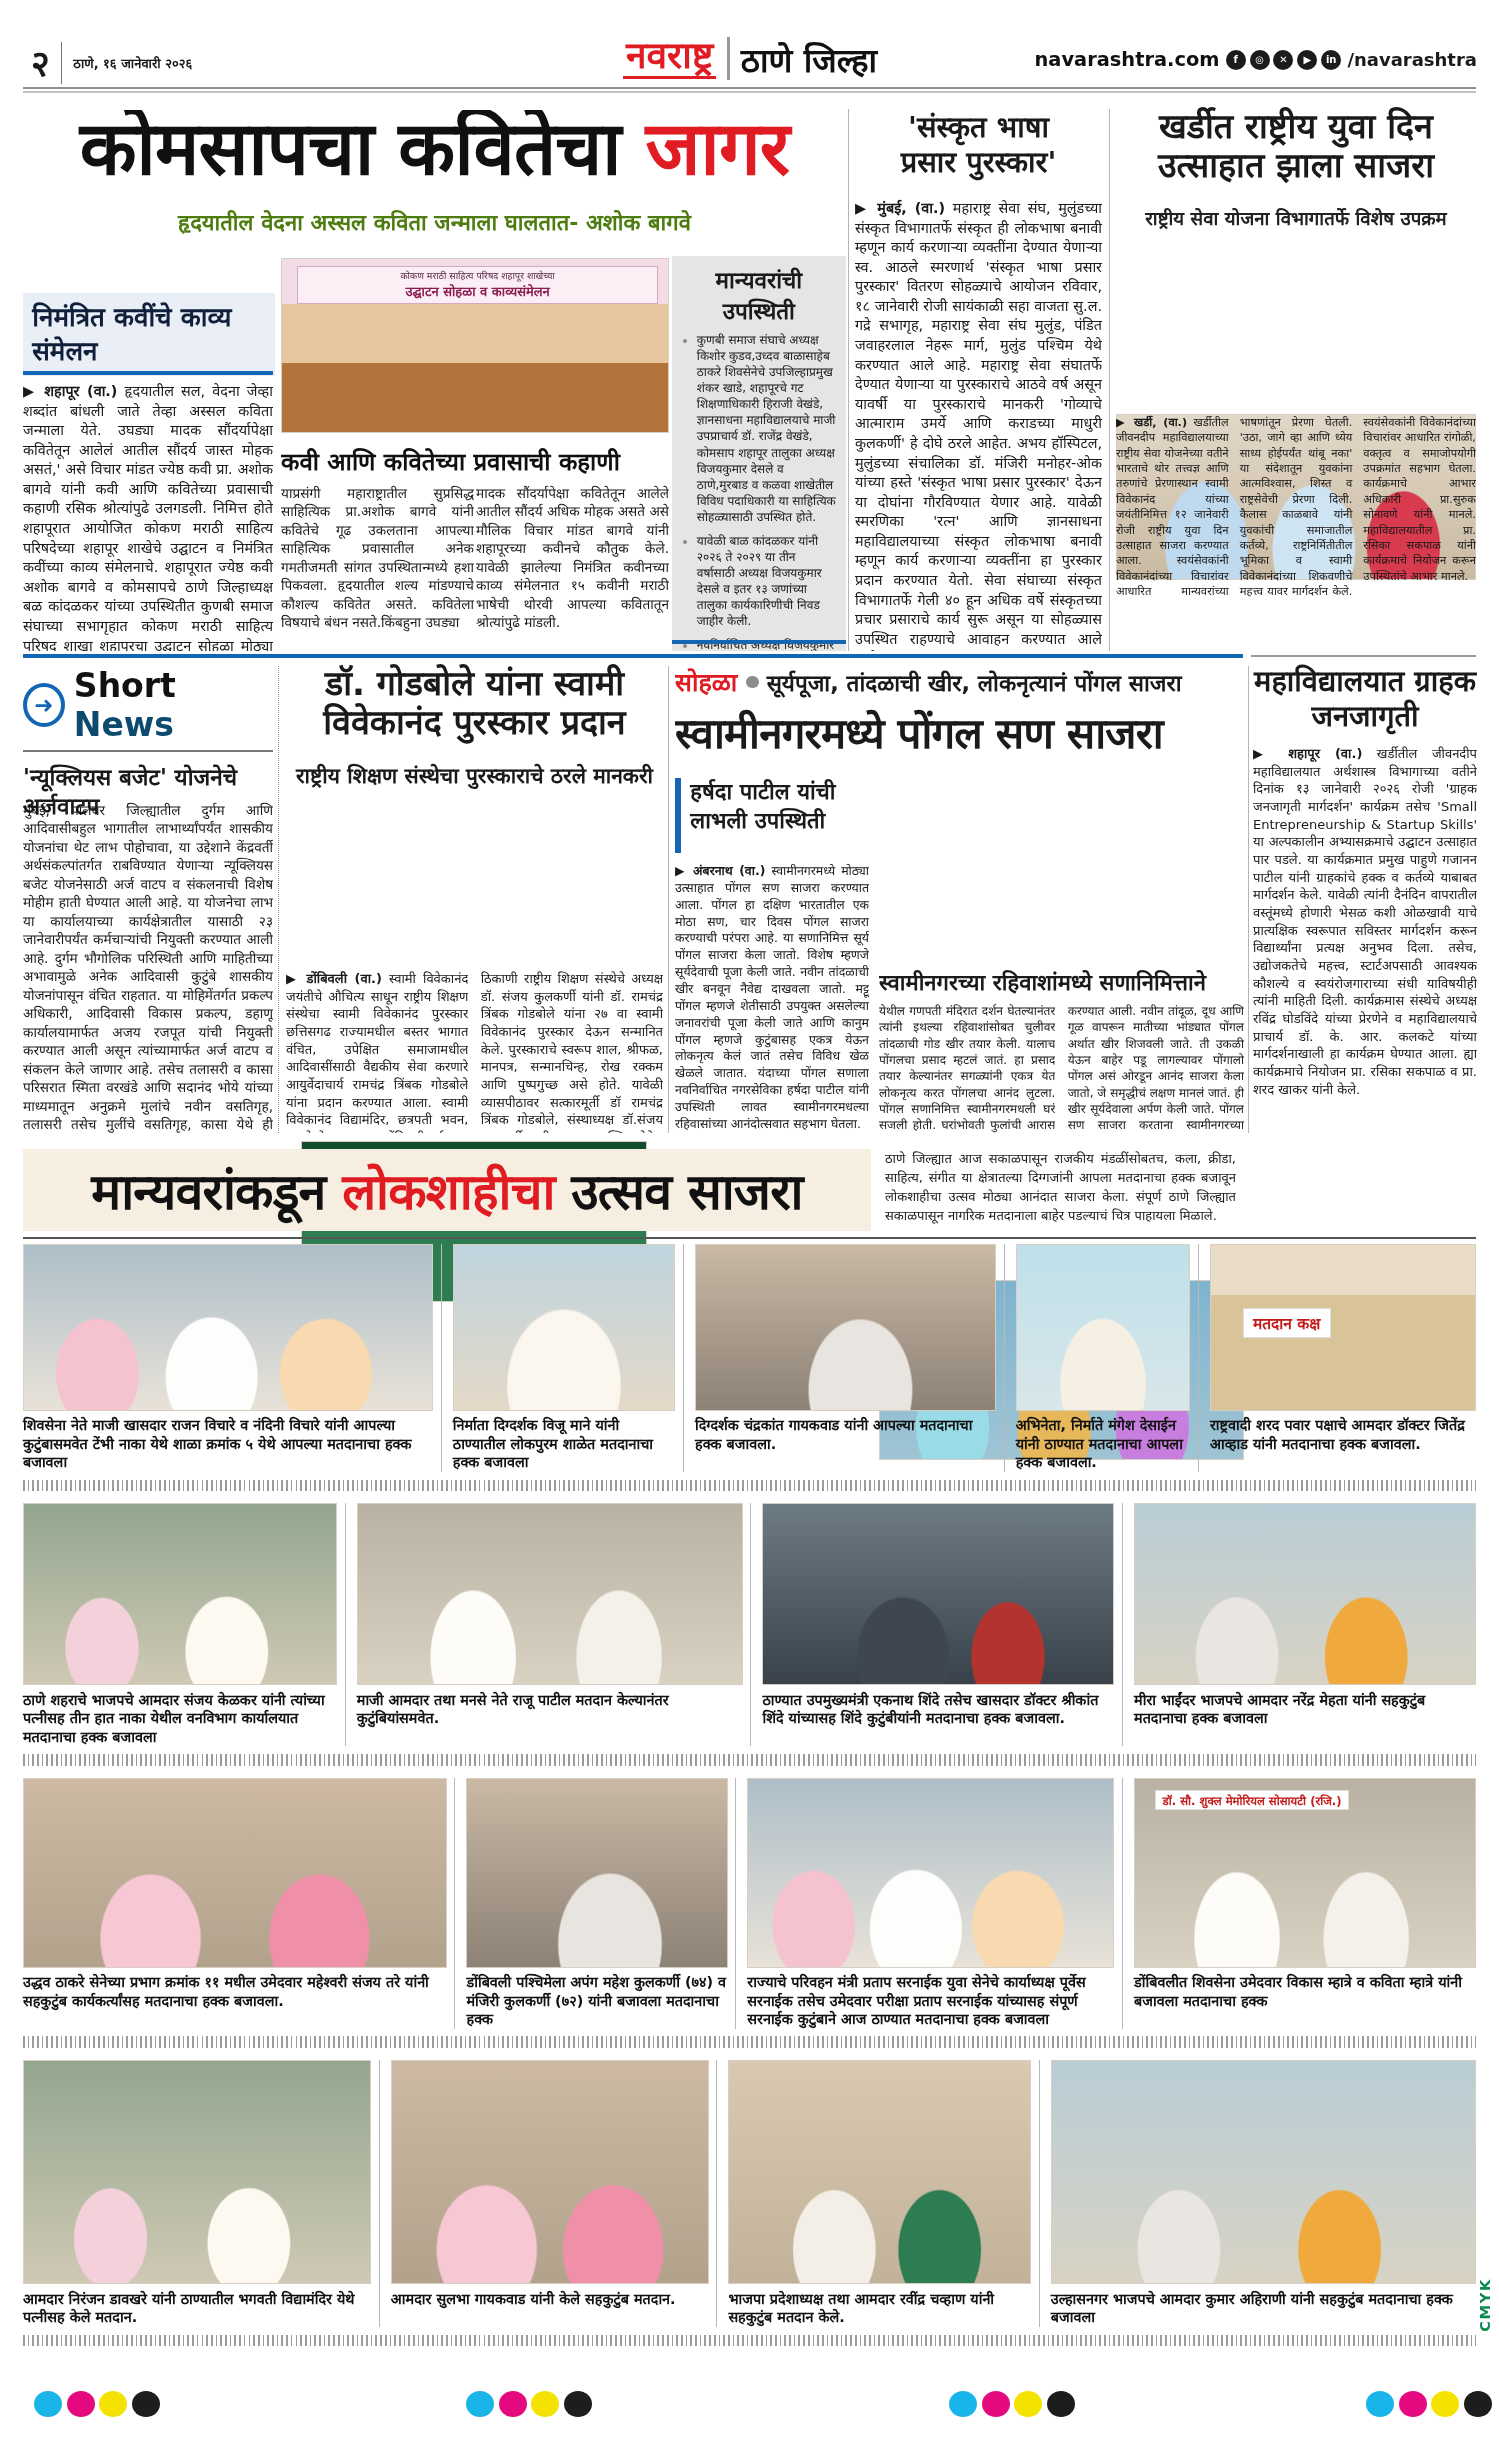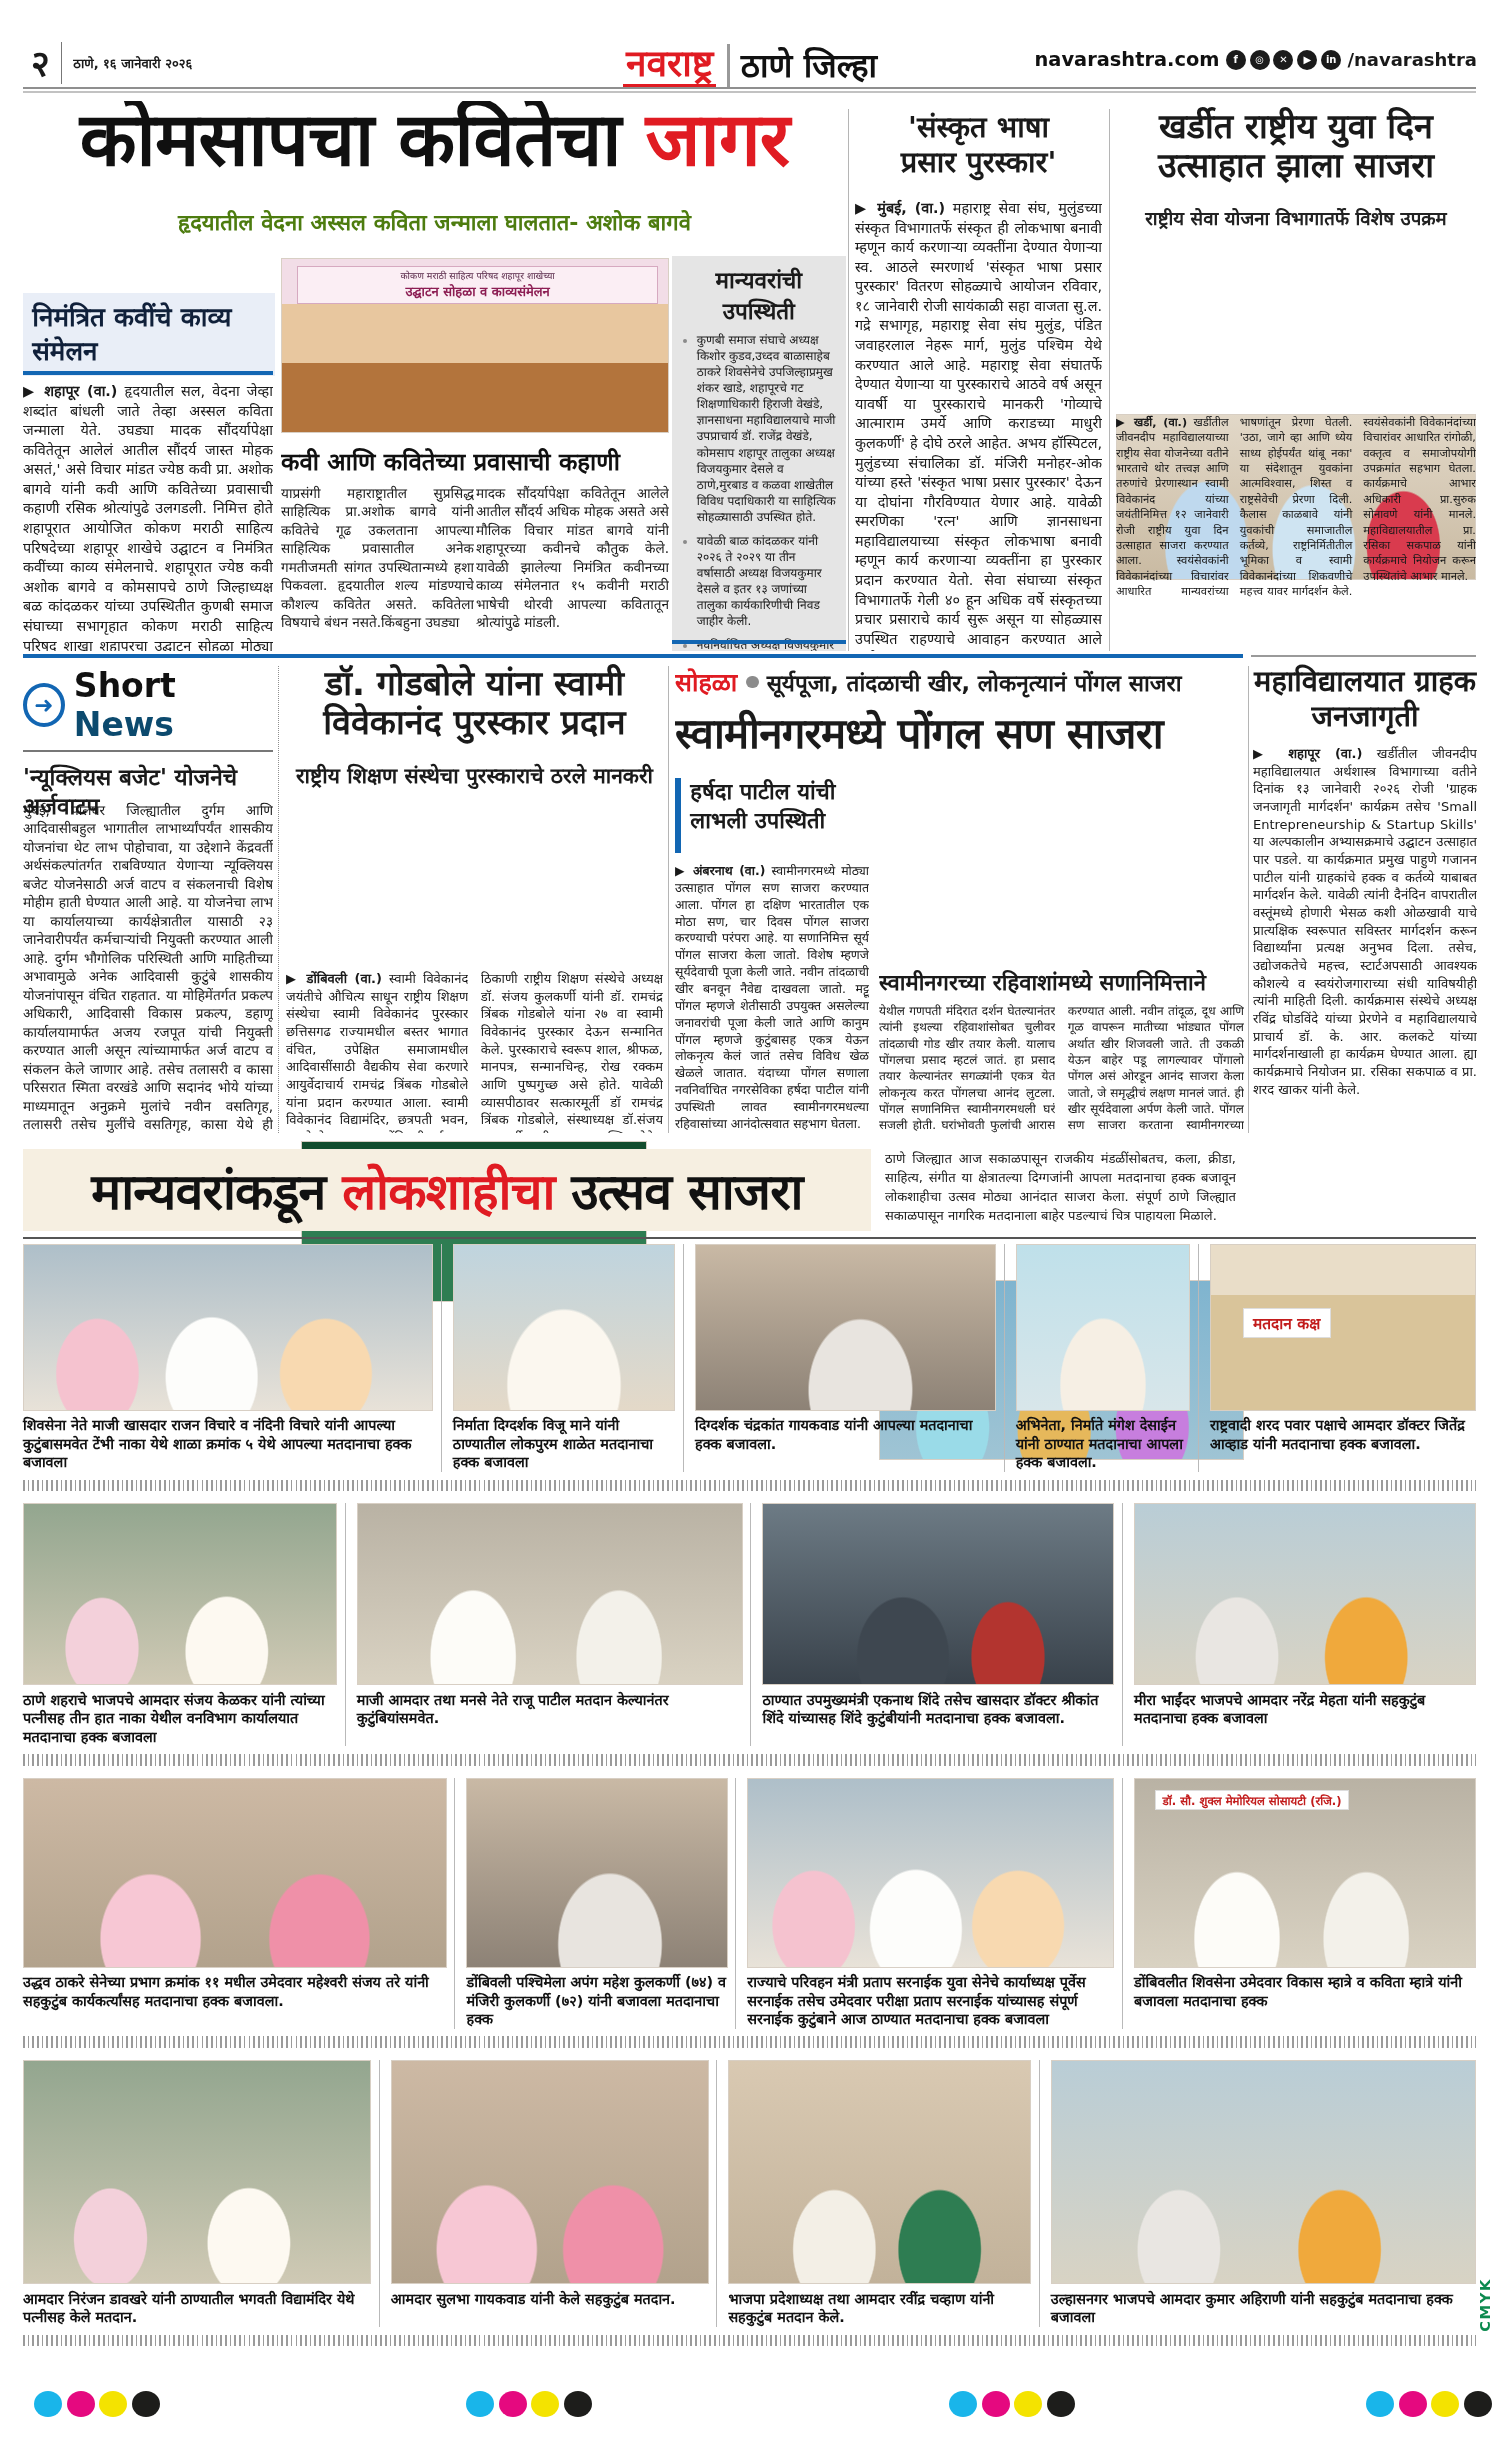--- a/index.html
+++ b/index.html
@@ -122,39 +122,39 @@
 </head>
 <body>
 
 <div class="page">
 
   <div class="abs" style="left:31px;top:40px;display:flex;align-items:center;gap:11px;height:45px;">
     <span class="hdr-num">२</span>
     <span class="hdr-vline" style="height:42px;"></span>
     <span class="hdr-date">ठाणे, १६ जानेवारी २०२६</span>
   </div>
-  <div class="abs" style="left:0;top:37px;width:1500px;display:flex;justify-content:center;align-items:flex-end;height:50px;">
+  <div class="abs" style="left:0;top:37px;width:1500px;display:flex;justify-content:center;align-items:flex-start;height:50px;">
     <span class="masthead">नवराष्ट्र</span>
     <span class="mast-sep"></span>
     <span class="edition">ठाणे जिल्हा</span>
   </div>
   <div class="abs" style="right:23px;top:48px;display:flex;align-items:center;">
     <span class="site">navarashtra.com</span>
     <span class="soc" id="social-icons">
         <span>f</span>
         <span>◎</span>
         <span>✕</span>
         <span>▶</span>
         <span>in</span>
       </span>
     <span class="handle">/navarashtra</span>
   </div>
   <div class="abs dblrule" style="left:23px;top:87px;width:1453px;"></div>
 
-  <div class="abs h-lead ovh" style="left:31px;top:101px;width:807px;height:99px;">
+  <div class="abs h-lead ovh" style="left:31px;top:110px;width:807px;height:99px;">
     <span>कोमसापचा कवितेचा </span><span class="red">जागर</span>
   </div>
   <div class="abs h-leadsub ovh" style="left:31px;top:206px;width:807px;height:40px;">हृदयातील वेदना अस्सल कविता जन्माला घालतात- अशोक बागवे</div>
 
   <div class="abs sidebox" style="left:23px;top:293px;width:233px;">
     <h3>निमंत्रित कवींचे काव्य संमेलन</h3>
   </div>
   <div class="abs bluebar" style="left:23px;top:371px;width:250px;"></div>
   <div class="abs body-t just ovh" style="left:23px;top:382px;width:250px;height:269px;font-size:14.4px;">
     <b class="dl">▶  शहापूर (वा.)</b>

